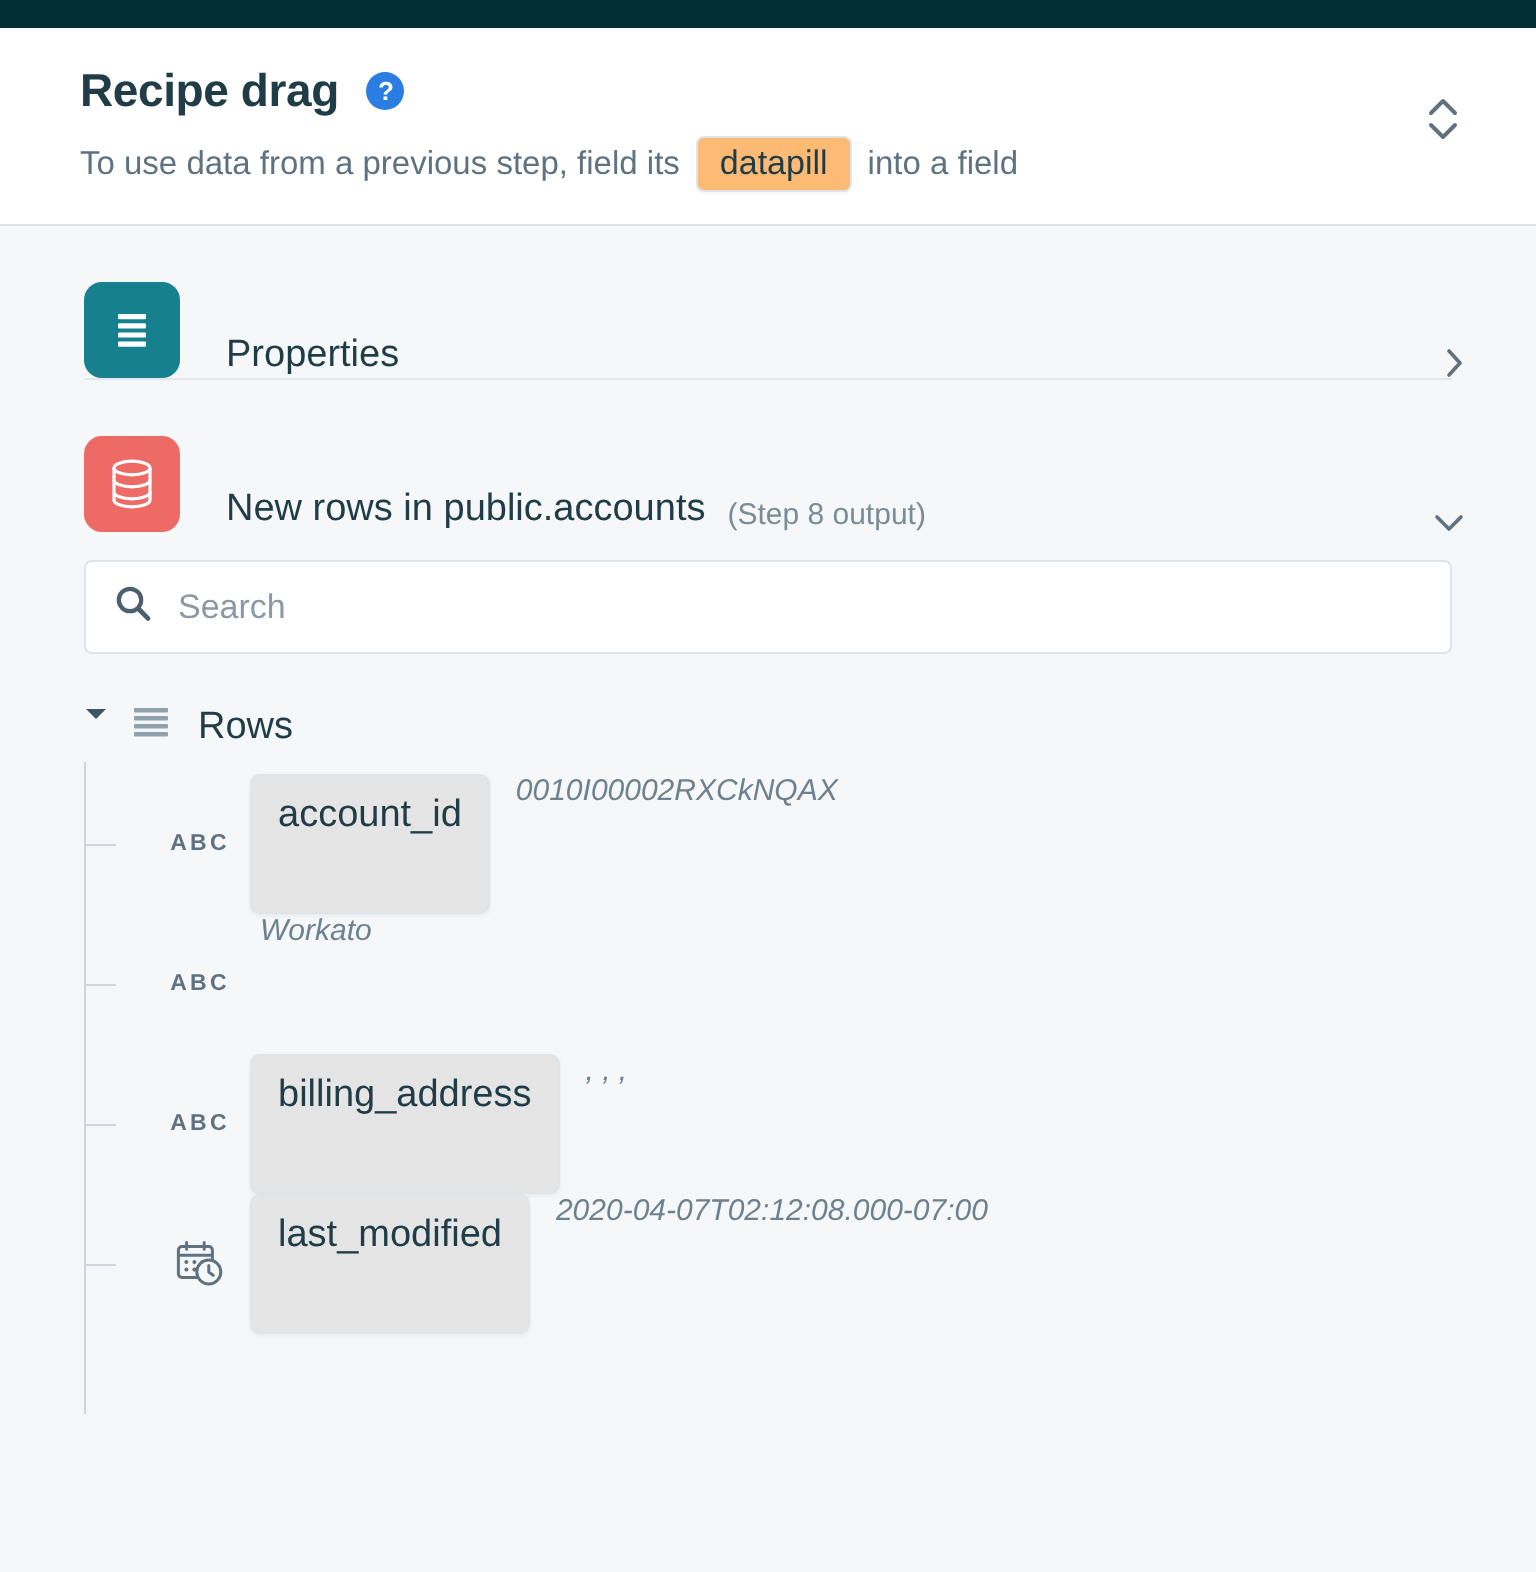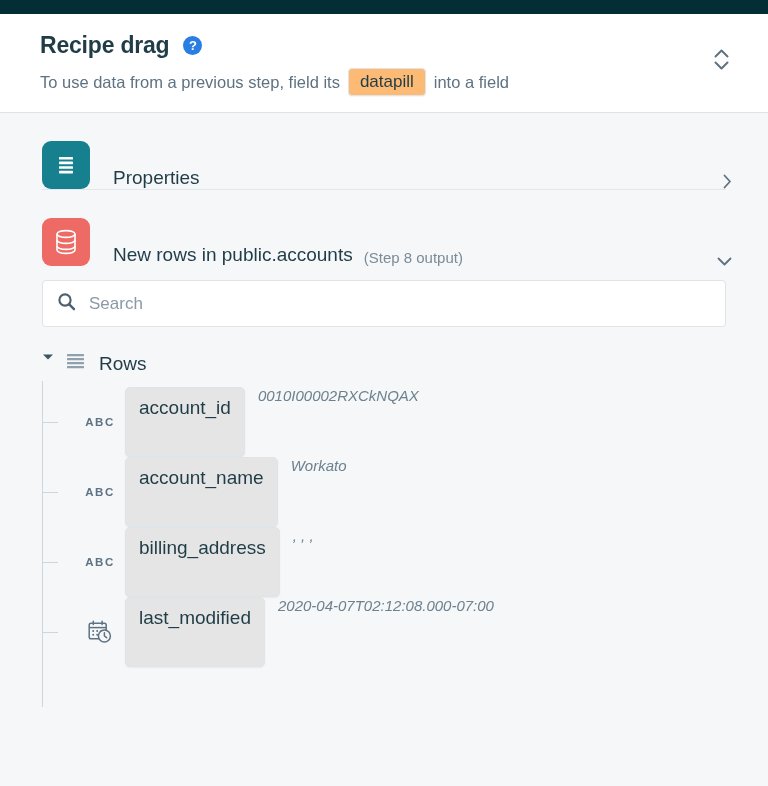--- a/index.html
+++ b/index.html
@@ -341,21 +341,20 @@
           <span class="type-abc">ABC</span>
         </div>
         <div class="datapill">account_id</div>
         <div class="sample">0010I00002RXCkNQAX</div>
       </div>
 
       <div class="field-row">
         <div class="type-icon">
           <span class="type-abc">ABC</span>
         </div>
-        <div class="datapill">account_name</div>
         <div class="sample">Workato</div>
       </div>
 
       <div class="field-row">
         <div class="type-icon">
           <span class="type-abc">ABC</span>
         </div>
         <div class="datapill">billing_address</div>
         <div class="sample">, , ,</div>
       </div>

